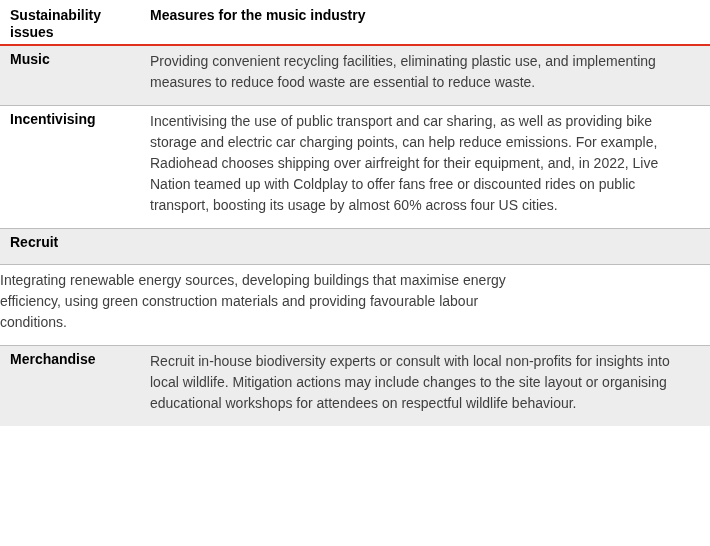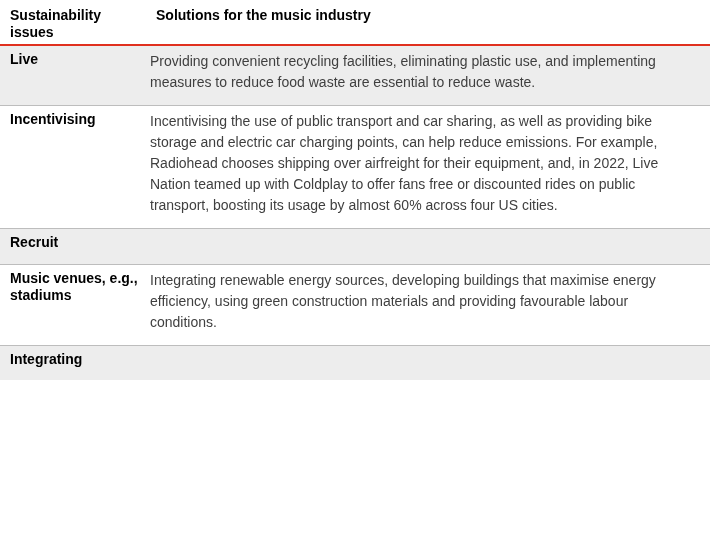--- a/index.html
+++ b/index.html
@@ -34,21 +34,20 @@
     flex: 1 1 auto;
     box-sizing: border-box;
     padding: 5px 12px 12px 0;
     color: var(--body-text, #3f3f3f);
     font-size: 14px;
     line-height: 21px;
     max-width: 548px;
   }
   .t-header {
     border-bottom: 2px solid var(--accent-red, #e0301e);
-    gap: 6px;
   }
   .t-header .col-issue,
   .t-header .col-solution {
     font-weight: bold;
     color: var(--heading-text, #000000);
     font-size: 14px;
     line-height: 17px;
     padding-top: 7px;
     padding-bottom: 3px;
   }
@@ -59,43 +58,43 @@
     border-top: 1px solid var(--divider, #bdbdbd);
   }
 </style>
 </head>
 <body>
 
 <div class="doc-table">
 
   <div class="t-row t-header">
     <div class="col-issue">Sustainability issues</div>
-    <div class="col-solution">Solutions for the music industry</div>
+    <div class="col-solution">Measures for the music industry</div>
   </div>
 
   <div class="t-body">
 
     <div class="t-row">
-      <div class="col-issue">Live</div>
+      <div class="col-issue">Music</div>
       <div class="col-solution">Providing convenient recycling facilities, eliminating plastic use, and implementing measures to reduce food waste are essential to reduce waste.</div>
     </div>
 
 
     <div class="t-row">
       <div class="col-issue">Incentivising</div>
       <div class="col-solution">Incentivising the use of public transport and car sharing, as well as providing bike storage and electric car charging points, can help reduce emissions. For example, Radiohead chooses shipping over airfreight for their equipment, and, in 2022, Live Nation teamed up with Coldplay to offer fans free or discounted rides on public transport, boosting its usage by almost 60% across four US cities.</div>
     </div>
 
     <div class="t-row">
       <div class="col-issue">Recruit</div>
     </div>
 
     <div class="t-row">
-      <div class="col-issue">Music venues, e.g., stadiums</div>
       <div class="col-solution">Integrating renewable energy sources, developing buildings that maximise energy efficiency, using green construction materials and providing favourable labour conditions.</div>
     </div>
 
     <div class="t-row">
-      <div class="col-issue">Integrating</div>
+      <div class="col-issue">Merchandise</div>
+      <div class="col-solution">Recruit in-house biodiversity experts or consult with local non-profits for insights into local wildlife. Mitigation actions may include changes to the site layout or organising educational workshops for attendees on respectful wildlife behaviour.</div>
     </div>
 
   </div>
 </div>
 
 </body></html>

